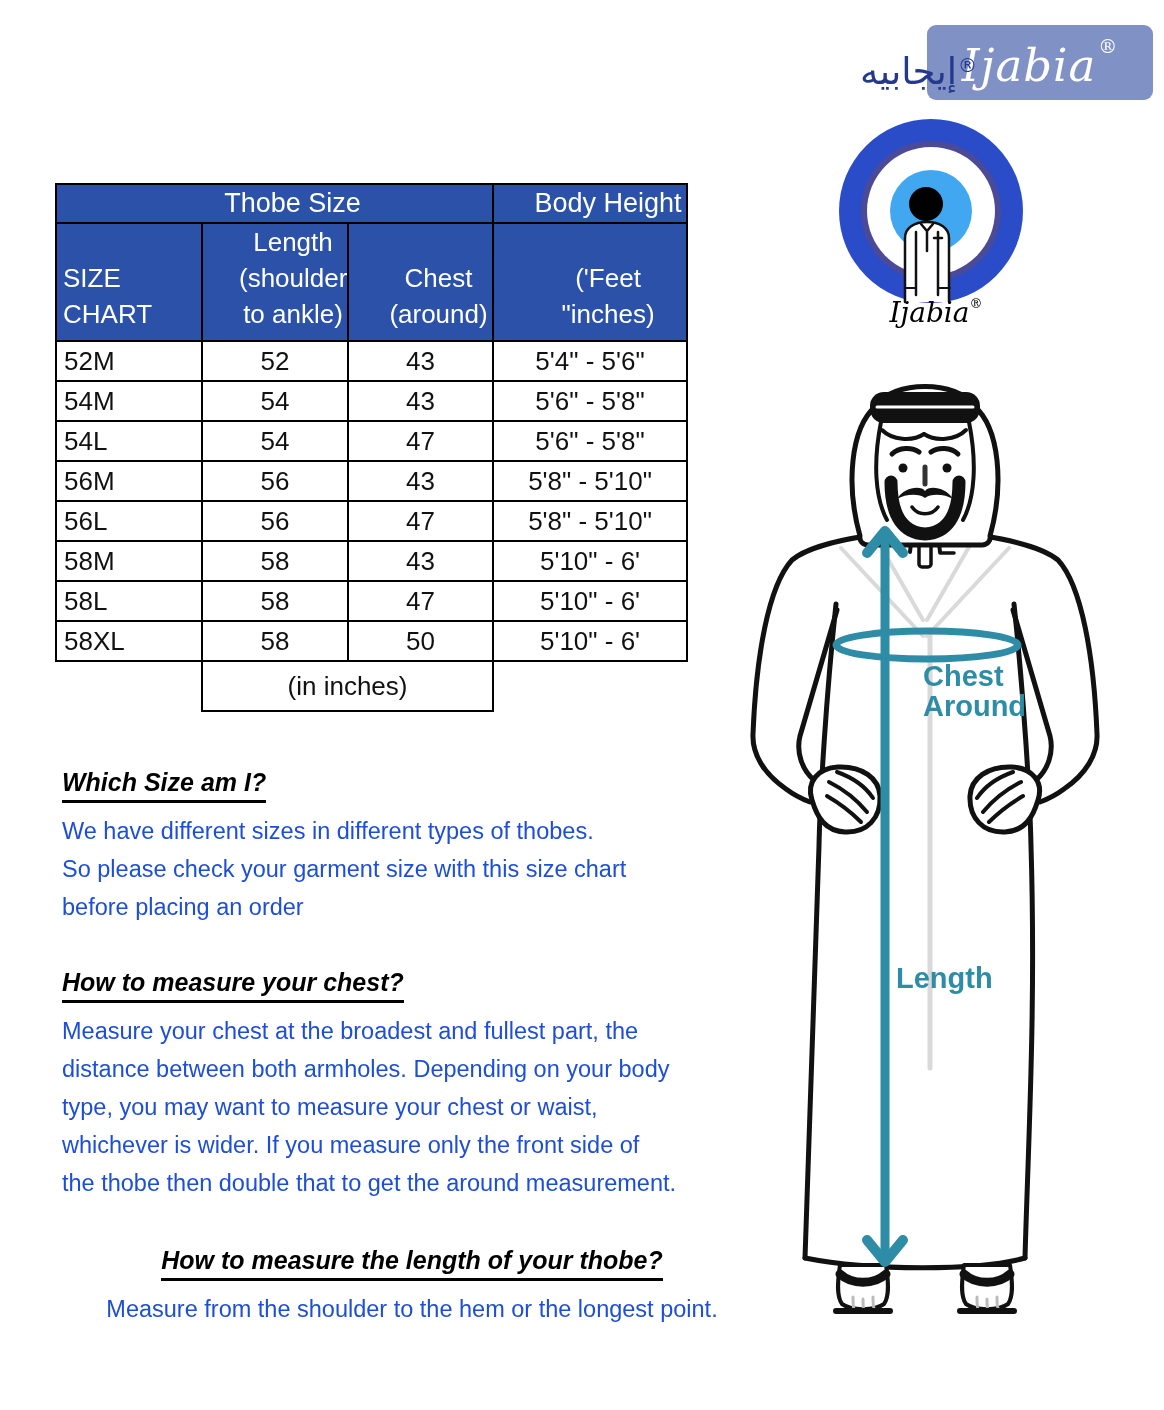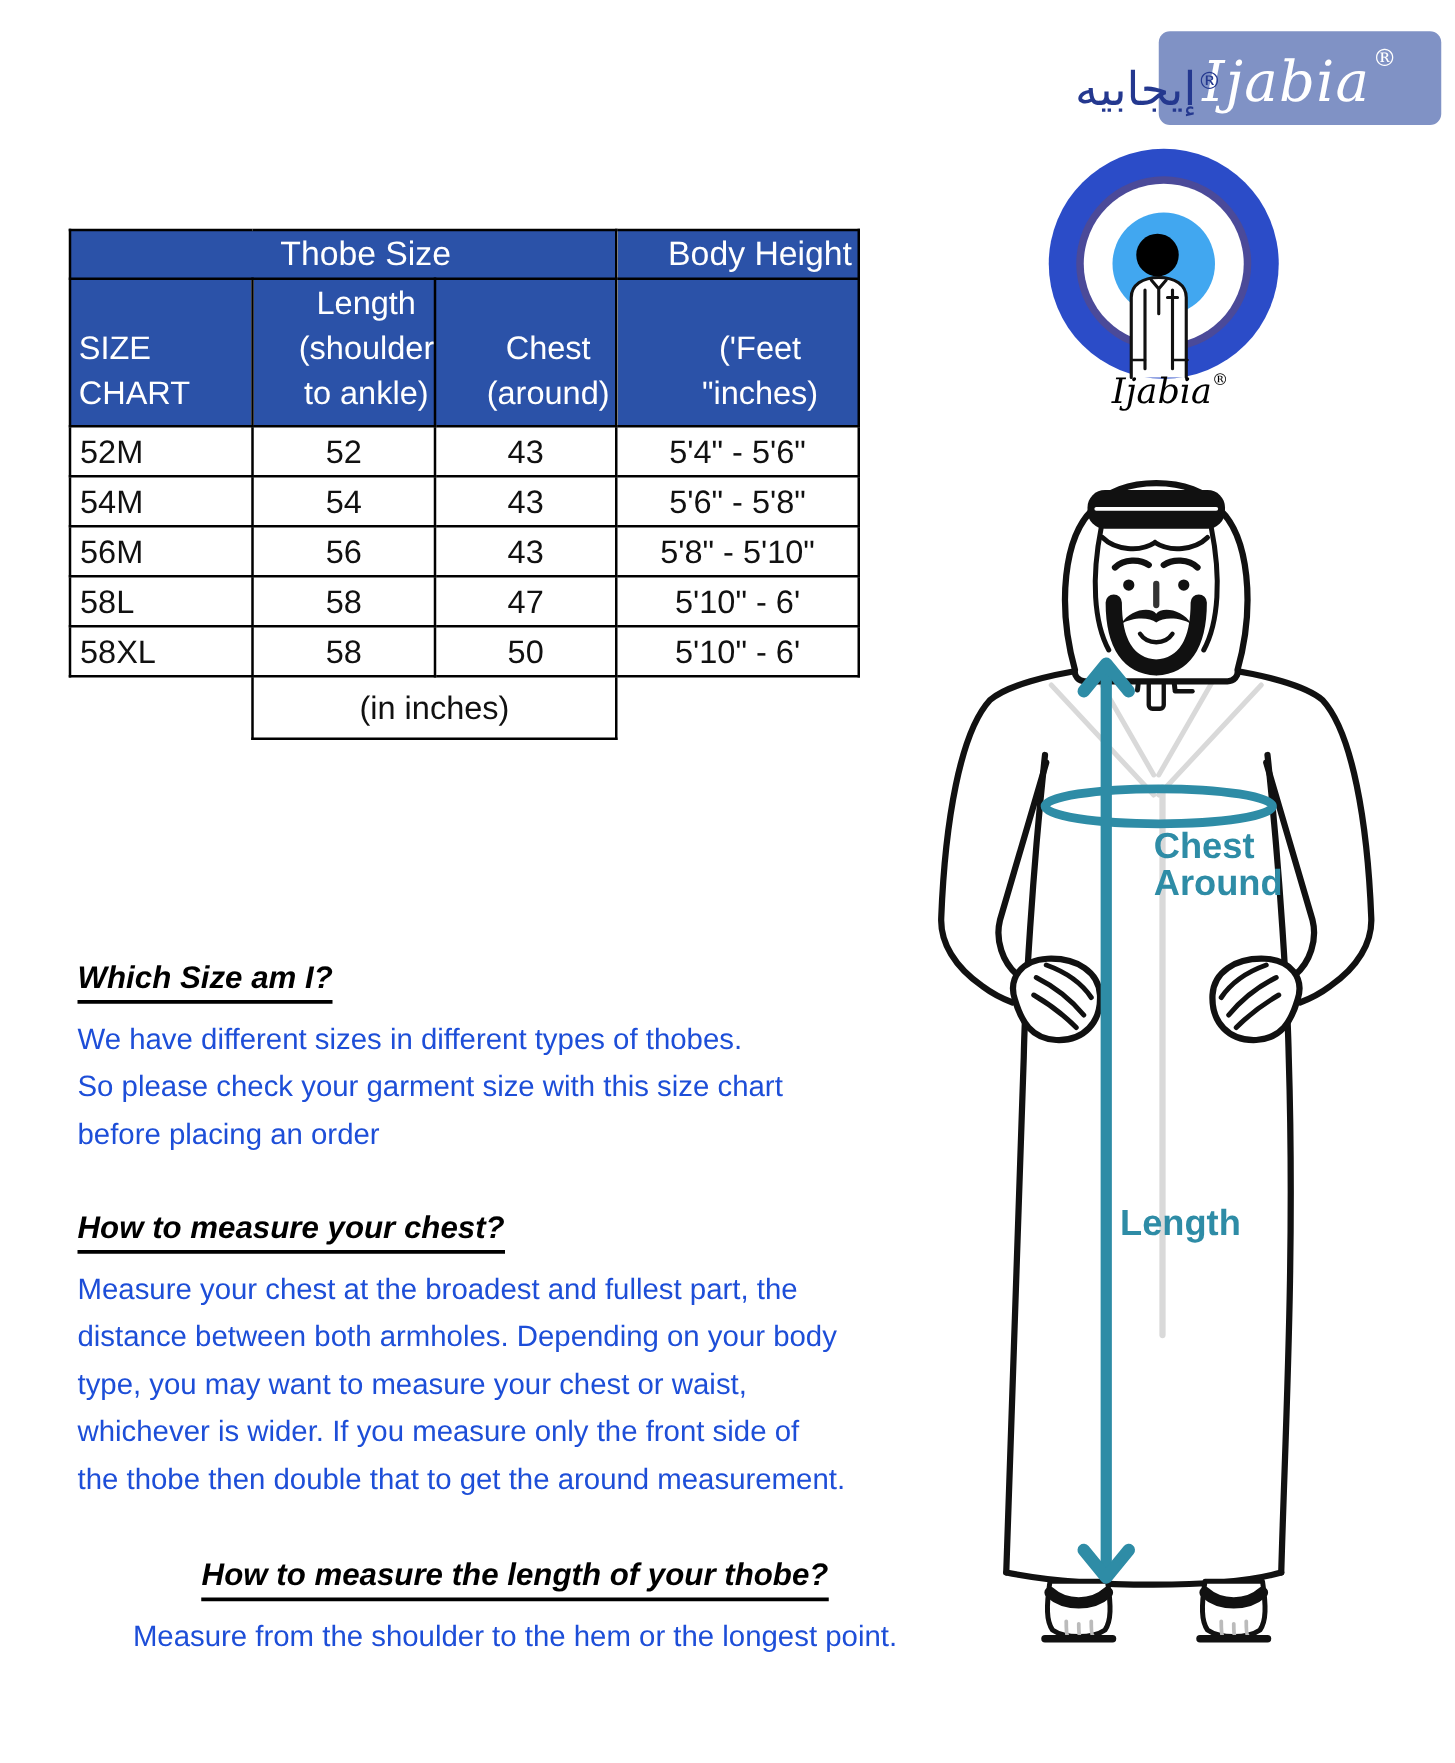--- a/index.html
+++ b/index.html
@@ -142,24 +142,42 @@
         <td>43</td>
         <td>5'4" - 5'6"</td>
       </tr>
       <tr>
         <td class="c-left">54M</td>
         <td>54</td>
         <td>43</td>
         <td>5'6" - 5'8"</td>
       </tr>
       <tr>
+        <td class="c-left">54L</td>
+        <td>54</td>
+        <td>47</td>
+        <td>5'6" - 5'8"</td>
+      </tr>
+      <tr>
         <td class="c-left">56M</td>
         <td>56</td>
         <td>43</td>
         <td>5'8" - 5'10"</td>
+      </tr>
+      <tr>
+        <td class="c-left">56L</td>
+        <td>56</td>
+        <td>47</td>
+        <td>5'8" - 5'10"</td>
+      </tr>
+      <tr>
+        <td class="c-left">58M</td>
+        <td>58</td>
+        <td>43</td>
+        <td>5'10" - 6'</td>
       </tr>
       <tr>
         <td class="c-left">58L</td>
         <td>58</td>
         <td>47</td>
         <td>5'10" - 6'</td>
       </tr>
       <tr>
         <td class="c-left">58XL</td>
         <td>58</td>

